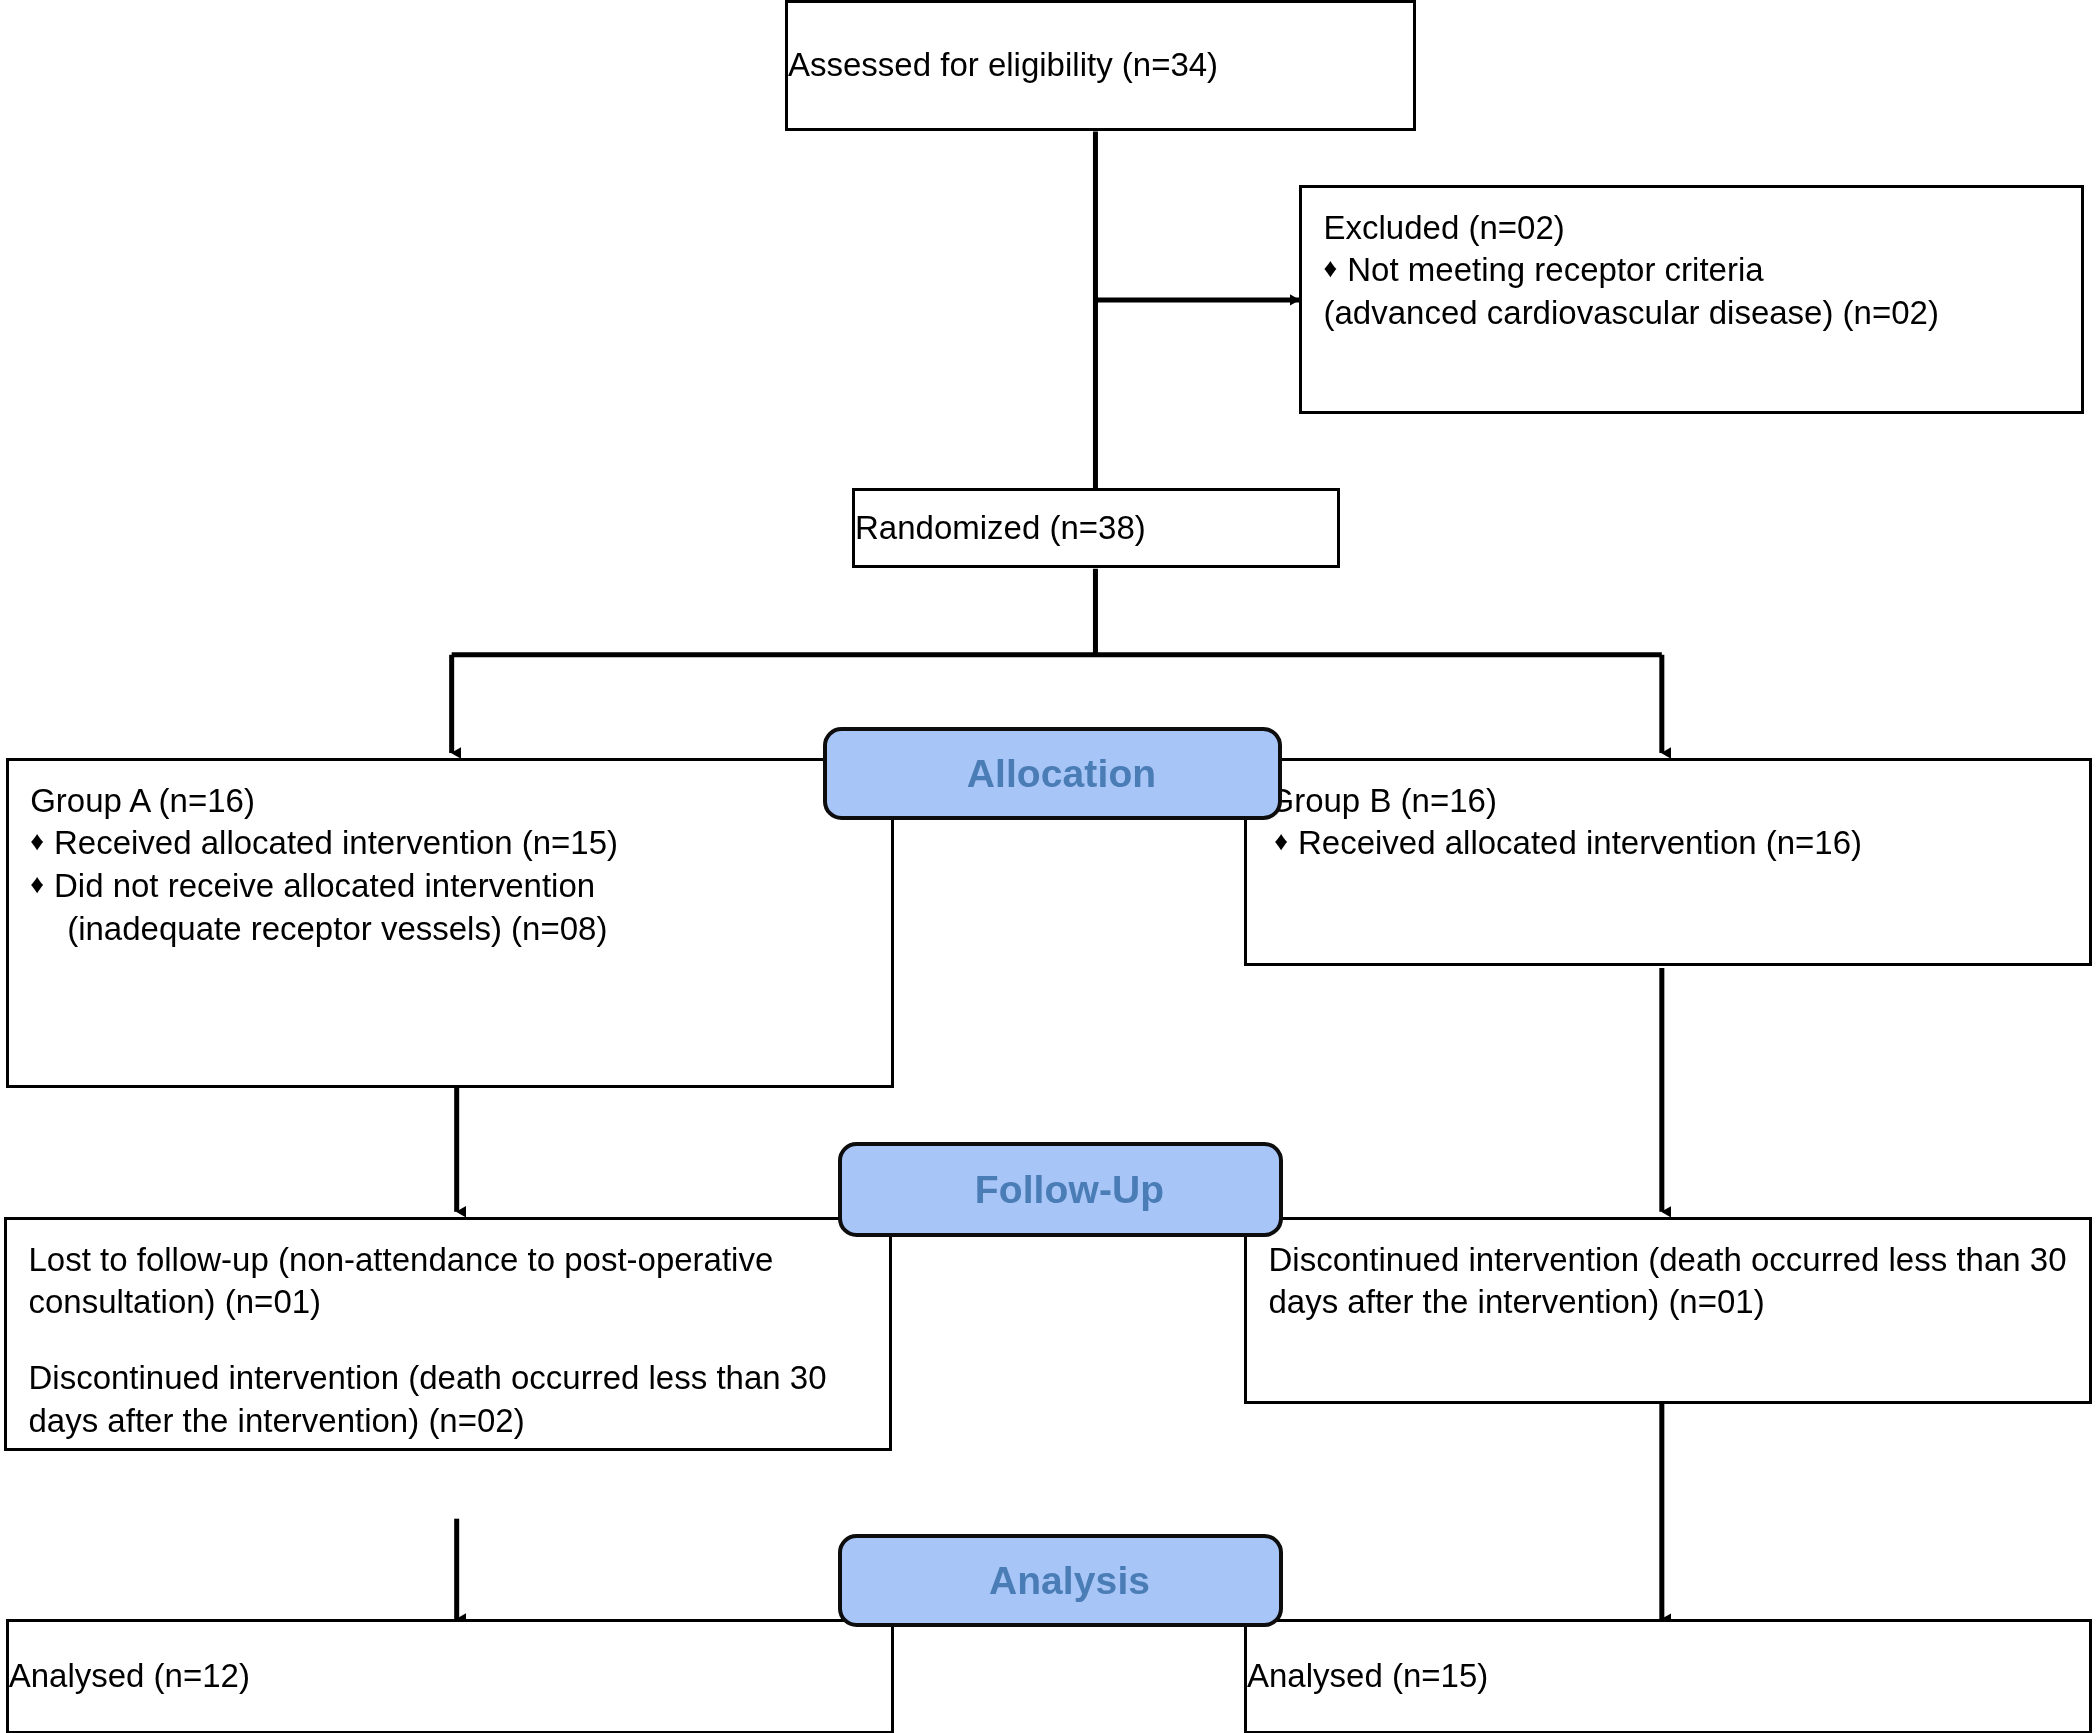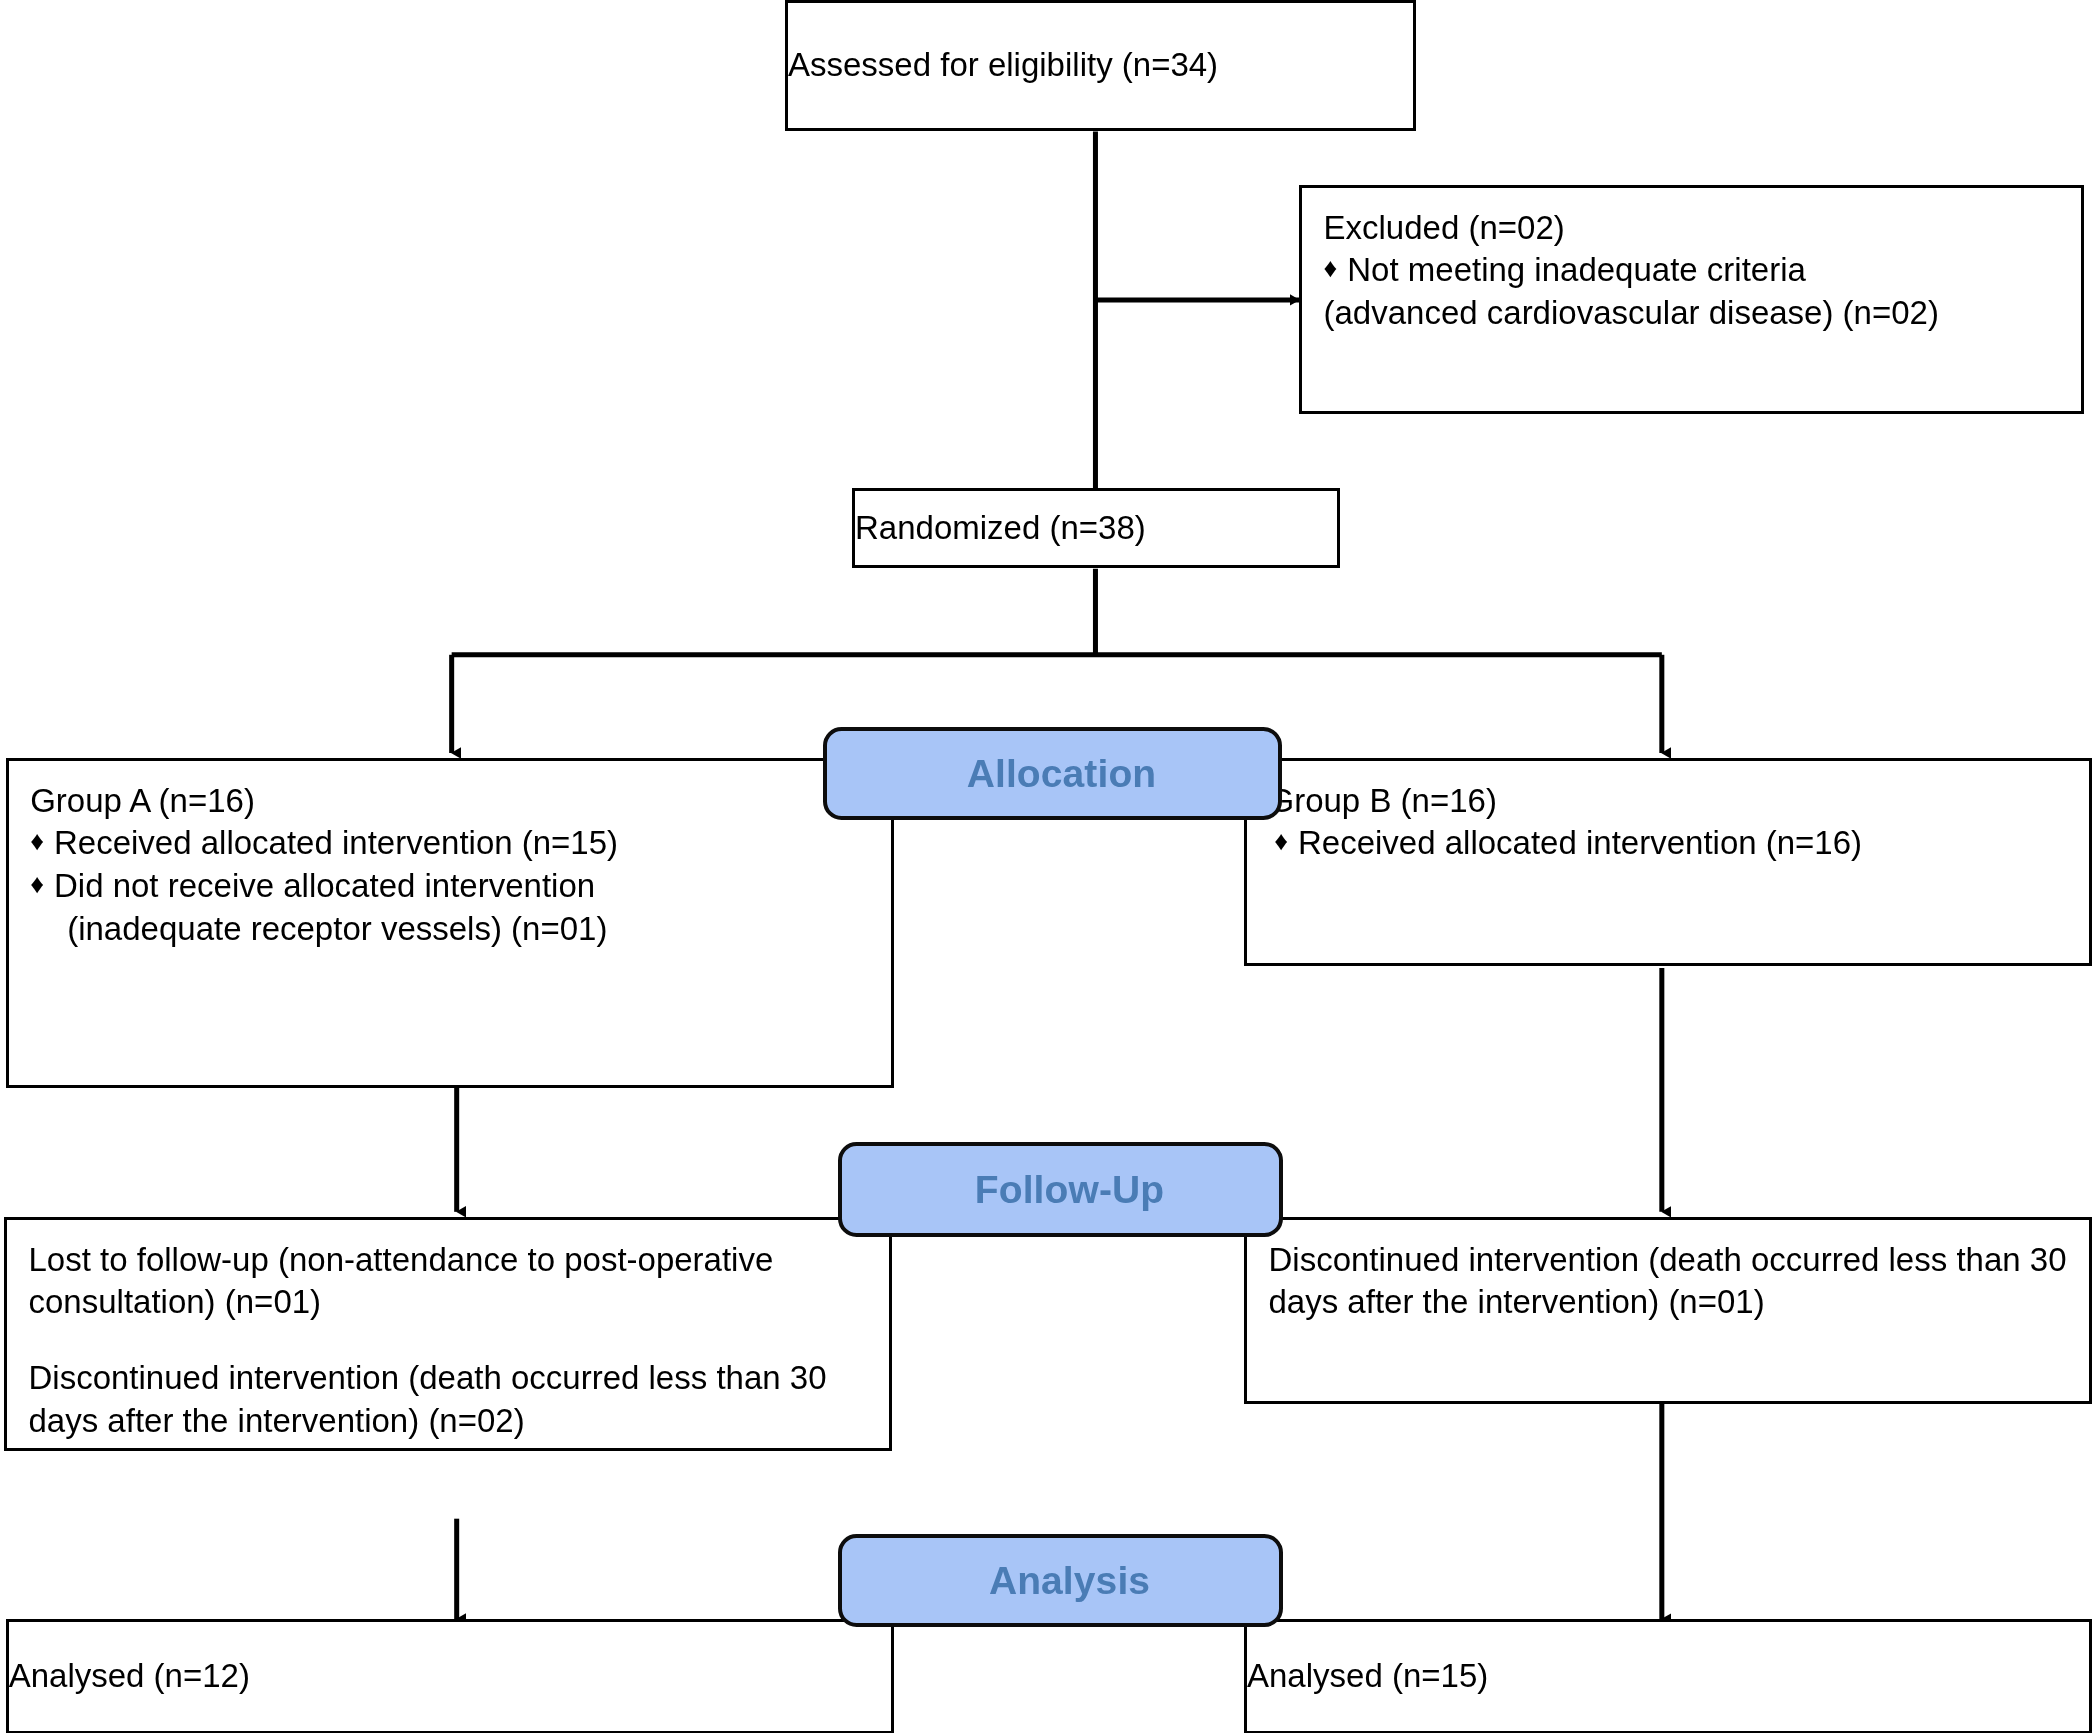--- a/index.html
+++ b/index.html
@@ -127,21 +127,21 @@
     <div class="pad">
       <span>Assessed for eligibility (n=34)</span>
     </div>
   </div>
 
   <div class="node-box" style="left:1299px; top:185px; width:785px; height:229px;">
     <div class="pad">
       <p class="line">Excluded (n=02)</p>
       <div class="bullet-row">
         <span class="bullet-glyph">♦</span>
-        <span class="bullet-text">Not meeting inadequate criteria</span>
+        <span class="bullet-text">Not meeting receptor criteria</span>
       </div>
       <p class="wrapline">(advanced cardiovascular disease) (n=02)</p>
     </div>
   </div>
 
   <div class="node-box center-box" style="left:852px; top:488px; width:488px; height:80px;">
     <div class="pad">
       <span>Randomized (n=38)</span>
     </div>
   </div>
@@ -150,21 +150,21 @@
     <div class="pad">
       <p class="line">Group A (n=16)</p>
       <div class="bullet-row">
         <span class="bullet-glyph">♦</span>
         <span class="bullet-text">Received allocated intervention (n=15)</span>
       </div>
       <div class="bullet-row">
         <span class="bullet-glyph">♦</span>
         <span class="bullet-text">Did not receive allocated intervention</span>
       </div>
-      <p class="wrapline hang">(inadequate receptor vessels) (n=01)</p>
+      <p class="wrapline hang">(inadequate receptor vessels) (n=08)</p>
     </div>
   </div>
 
   <div class="node-box" style="left:1244px; top:758px; width:848px; height:208px;">
     <div class="pad">
       <p class="line">Group B (n=16)</p>
       <div class="bullet-row">
         <span class="bullet-glyph indent-left">♦</span>
         <span class="bullet-text">Received allocated intervention (n=16)</span>
       </div>

